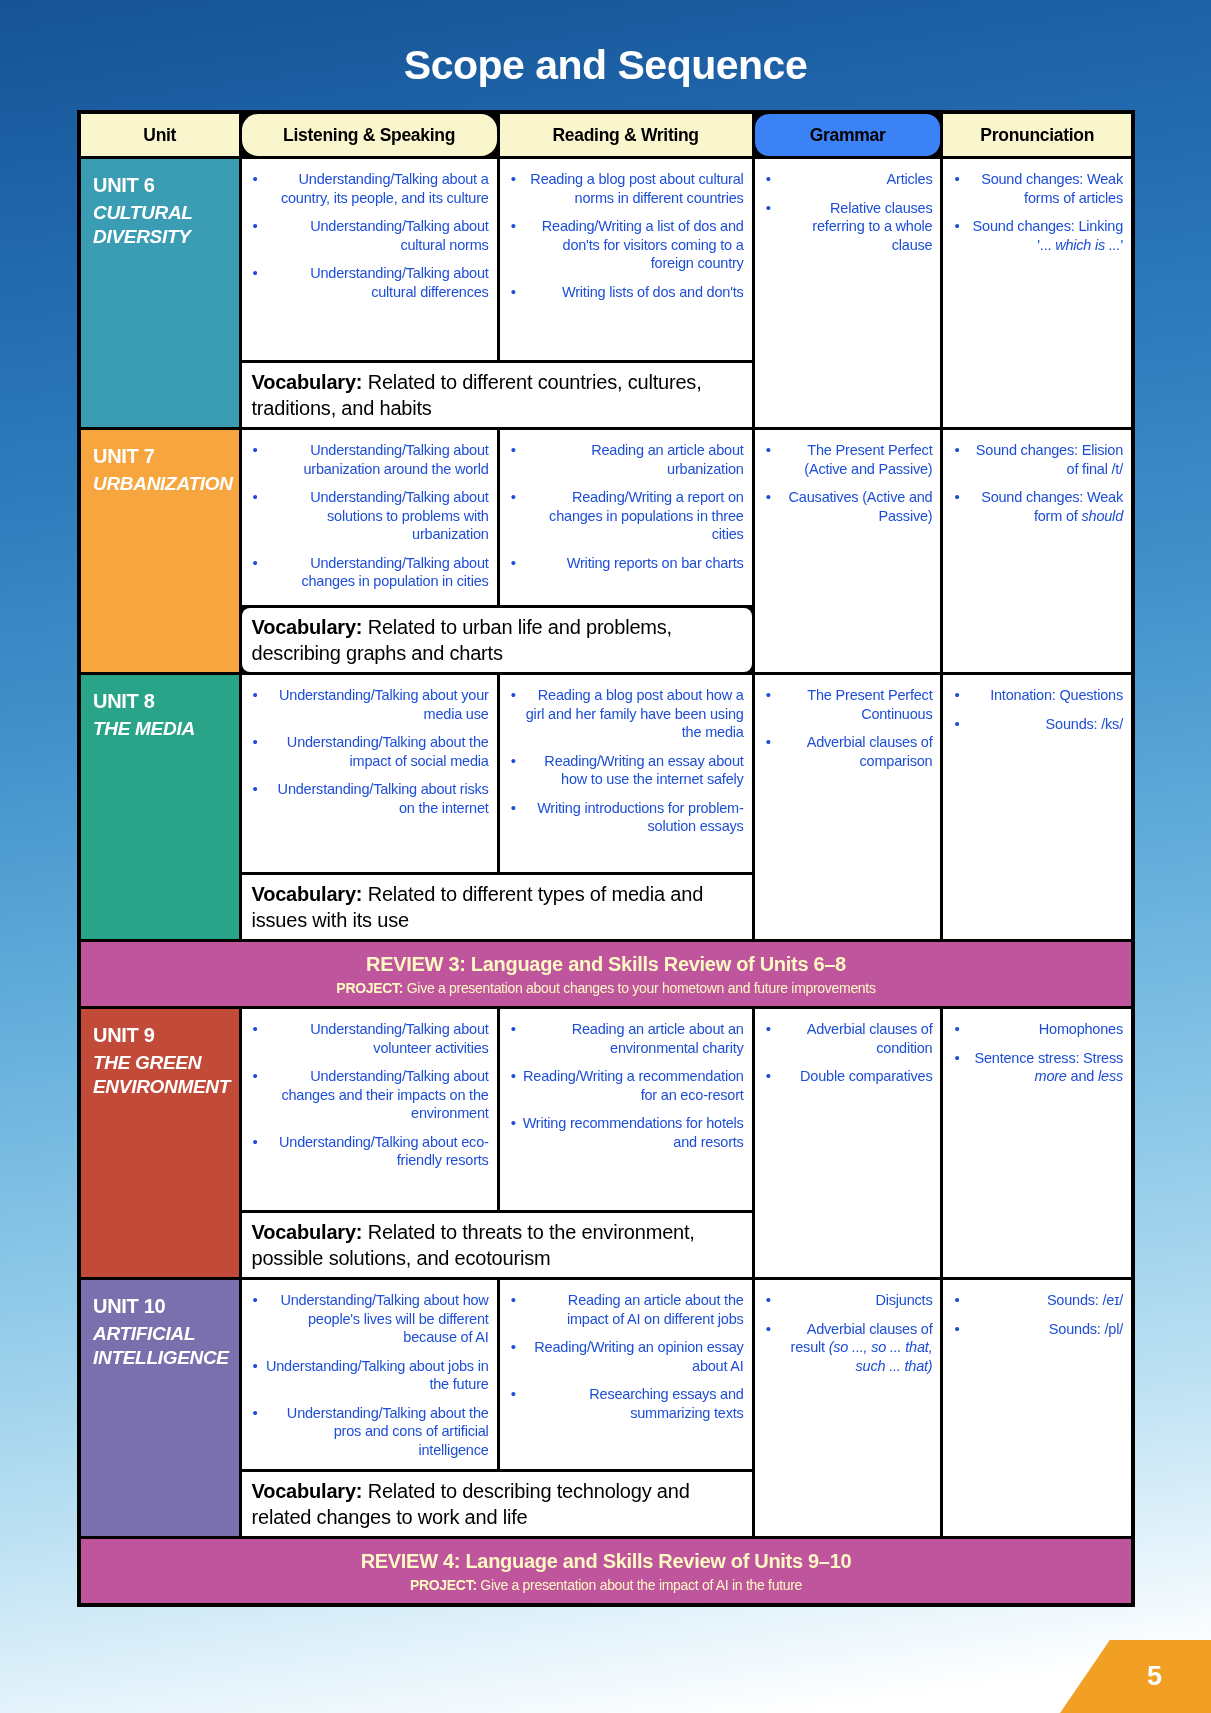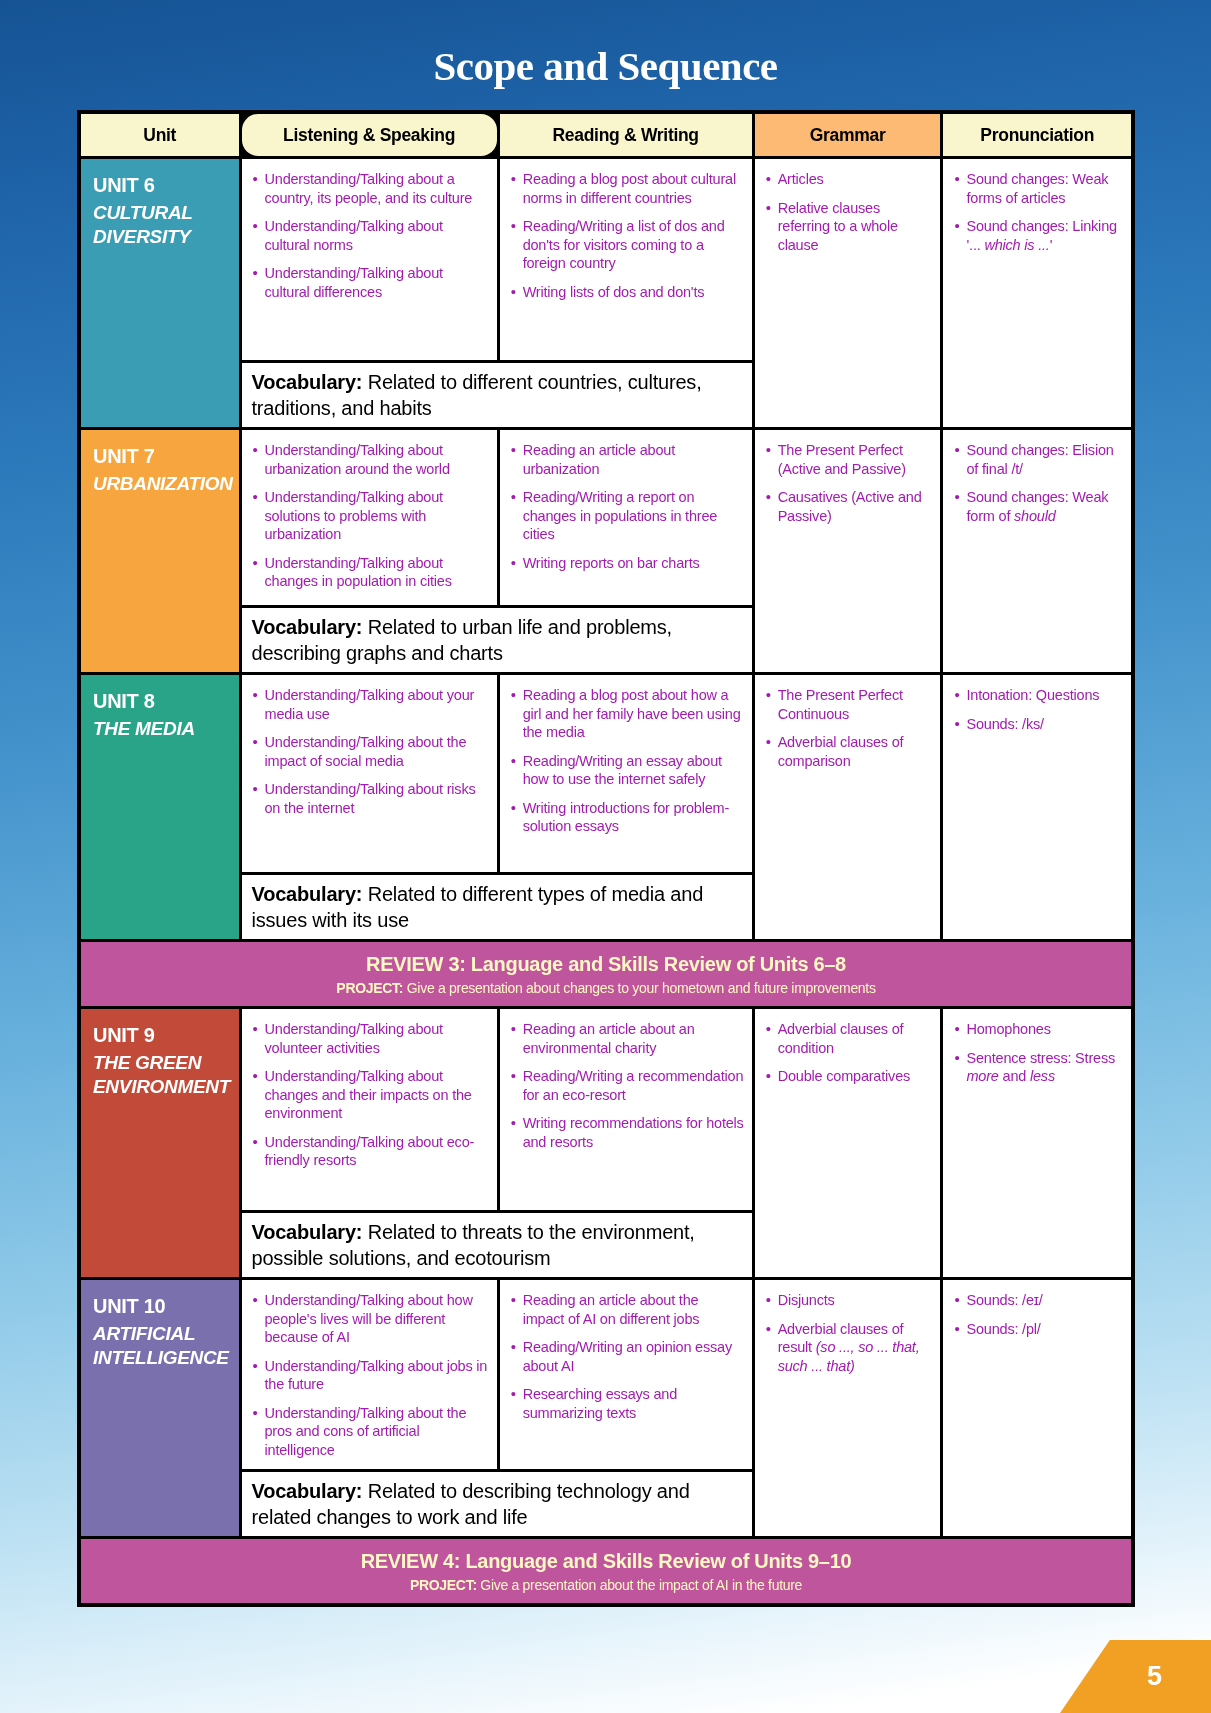--- a/index.html
+++ b/index.html
@@ -12,21 +12,20 @@
     position:relative; width:1211px; height:1713px;
     background:linear-gradient(172deg,
       #155394 0%, #1e62a7 10%, #2b78ba 24%,
       #4392cb 40%, #68b1dd 56%, #92cbe9 70%,
       #bde1f3 82%, #e4f3fb 91%, #ffffff 97%);
   }
   .page-title {
     position:absolute; top:42px; left:0; width:100%;
     text-align:center; color:#ffffff; font-size:41px; font-weight:bold;
     letter-spacing:-0.5px;
-    font-family:Liberation Serif, serif;
   }
   .scope-table {
     position:absolute; top:110px; left:77px; width:1058px;
     box-sizing:border-box;
     background:#000; border:4px solid #000;
     display:flex; flex-direction:column; gap:3px;
   }
   .hdr-row, .unit-row {
     display:grid;
     grid-template-columns:15% 24.3% 24% 17.7% 1fr;
@@ -48,34 +47,34 @@
   .ls-cell   { grid-row:1; grid-column:2; }
   .rw-cell   { grid-row:1; grid-column:3; }
   .gr-cell   { grid-row:1/3; grid-column:4; }
   .pr-cell   { grid-row:1/3; grid-column:5; }
   .vocab-cell{ grid-row:2; grid-column:2/4; display:flex; align-items:center; padding:6px 10px; min-height:40px; }
   .vocab-cell p { margin:0; font-size:20px; line-height:1.3; letter-spacing:-0.2px; }
   .vocab-cell .vlabel { font-weight:bold; }
   ul.blist { margin:0; padding:11px 8px 10px 10px; list-style:none; }
   ul.blist li {
     position:relative; padding-left:13px;
-    font-size:14.5px; line-height:1.28; letter-spacing:-0.2px; color:#a21caf;
+    font-size:14.5px; line-height:1.28; letter-spacing:-0.2px; color:#1d4ed8;text-align:right;
   }
   ul.blist li::before { content:"\2022"; position:absolute; left:1px; top:-1px; font-size:15px; }
   ul.blist li + li { margin-top:10px; }
   .review-row {
     display:flex; flex-direction:column; align-items:center; justify-content:center;
     min-height:64px; padding:6px 8px; box-sizing:border-box; color:#fef9c3; text-align:center;
   }
   .review-title { font-size:20px; font-weight:bold; letter-spacing:-0.3px; line-height:1.3; }
   .review-project { font-size:14px; letter-spacing:-0.3px; line-height:1.3; margin-top:2px; }
   .review-project .plabel { font-weight:bold; }
   
   .row-u6 { min-height:268px; } .row-u6 .vocab-cell { min-height:44px; }
-  .row-u7 { min-height:242px; } .row-u7 .vocab-cell { min-height:40px; }
+  .row-u7 { min-height:242px; } .row-u7 .vocab-cell { min-height:40px;border-radius:8px; }
   .row-u8 { min-height:264px;border-radius:10px; } .row-u8 .vocab-cell { min-height:46px; }
   .row-u9 { min-height:268px; } .row-u9 .vocab-cell { min-height:56px; }
   .row-u10{ min-height:250px; } .row-u10 .vocab-cell{ min-height:54px; }
   .page-tab {
     position:absolute; right:0; bottom:0; width:151px; height:73px;
     clip-path:polygon(33% 0, 100% 0, 100% 100%, 0 100%);
     display:flex; align-items:center; justify-content:center;
   }
   .page-num { color:#fff; font-size:27px; font-weight:bold; margin-left:38px; }
 </style>
@@ -85,21 +84,21 @@
 <div class="page">
 
   <div class="page-title">Scope and Sequence</div>
 
   <div class="scope-table">
 
     <div class="hdr-row">
       <div class="hdr-cell" style="background-color: rgb(249, 245, 205);">Unit</div>
       <div class="hdr-cell" style="background-color: rgb(249, 245, 205); border-radius: 16px;">Listening &amp; Speaking</div>
       <div class="hdr-cell" style="background-color: rgb(249, 245, 205);">Reading &amp; Writing</div>
-      <div class="hdr-cell" style="background-color: #fdba74;">Grammar</div>
+      <div class="hdr-cell" style="background-color: #3b82f6; border-radius: 14px;">Grammar</div>
       <div class="hdr-cell" style="background-color: rgb(249, 245, 205);">Pronunciation</div>
     </div>
 
     <div class="unit-row row-u6">
       <div class="unit-cell" style="background-color: rgb(58, 157, 180);">
         <div class="unit-id">UNIT 6</div>
         <div class="unit-name">CULTURAL DIVERSITY</div>
       </div>
       <div class="cell ls-cell">
         <ul class="blist">

